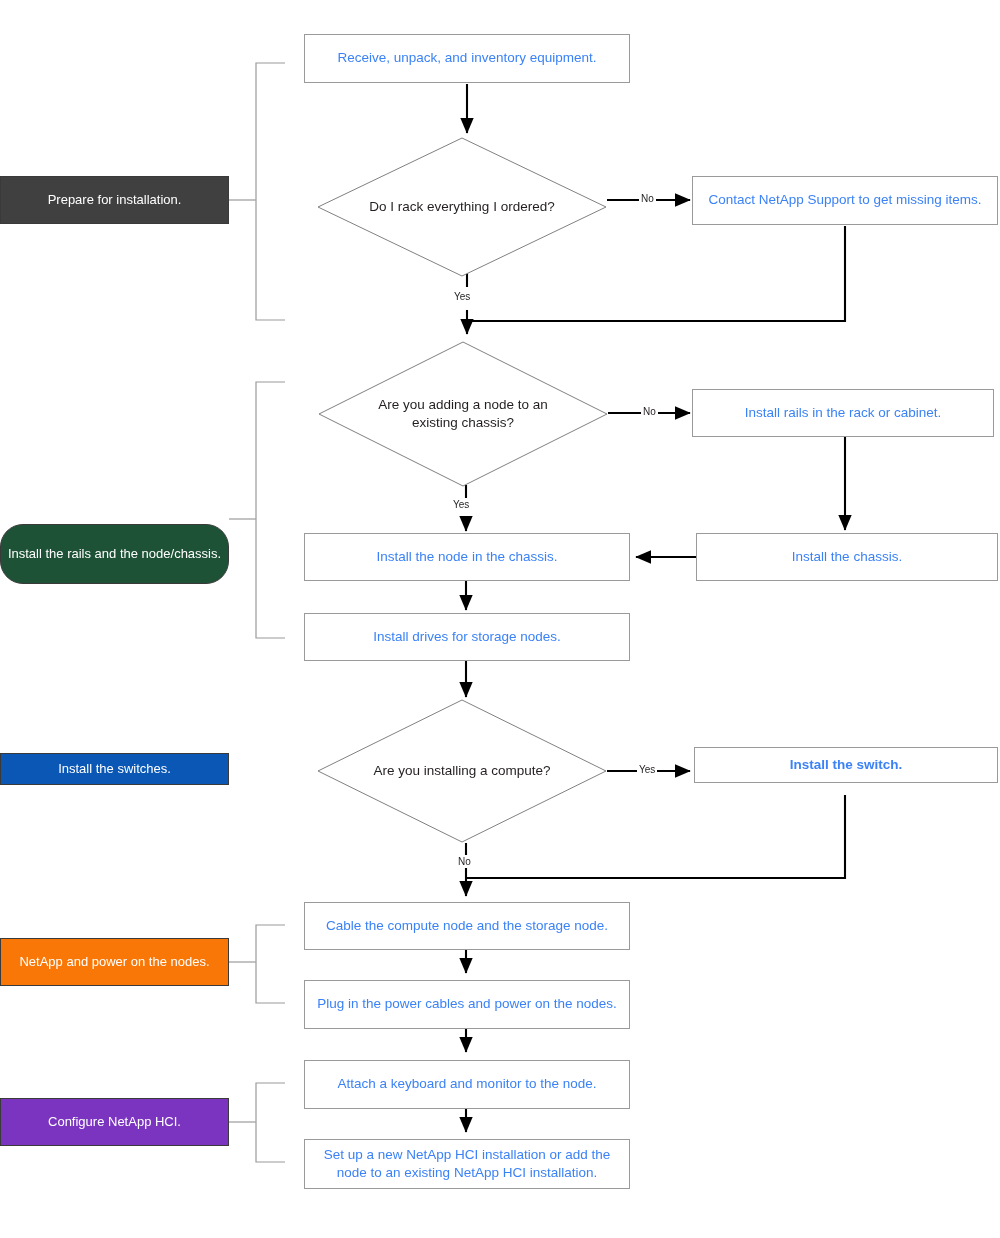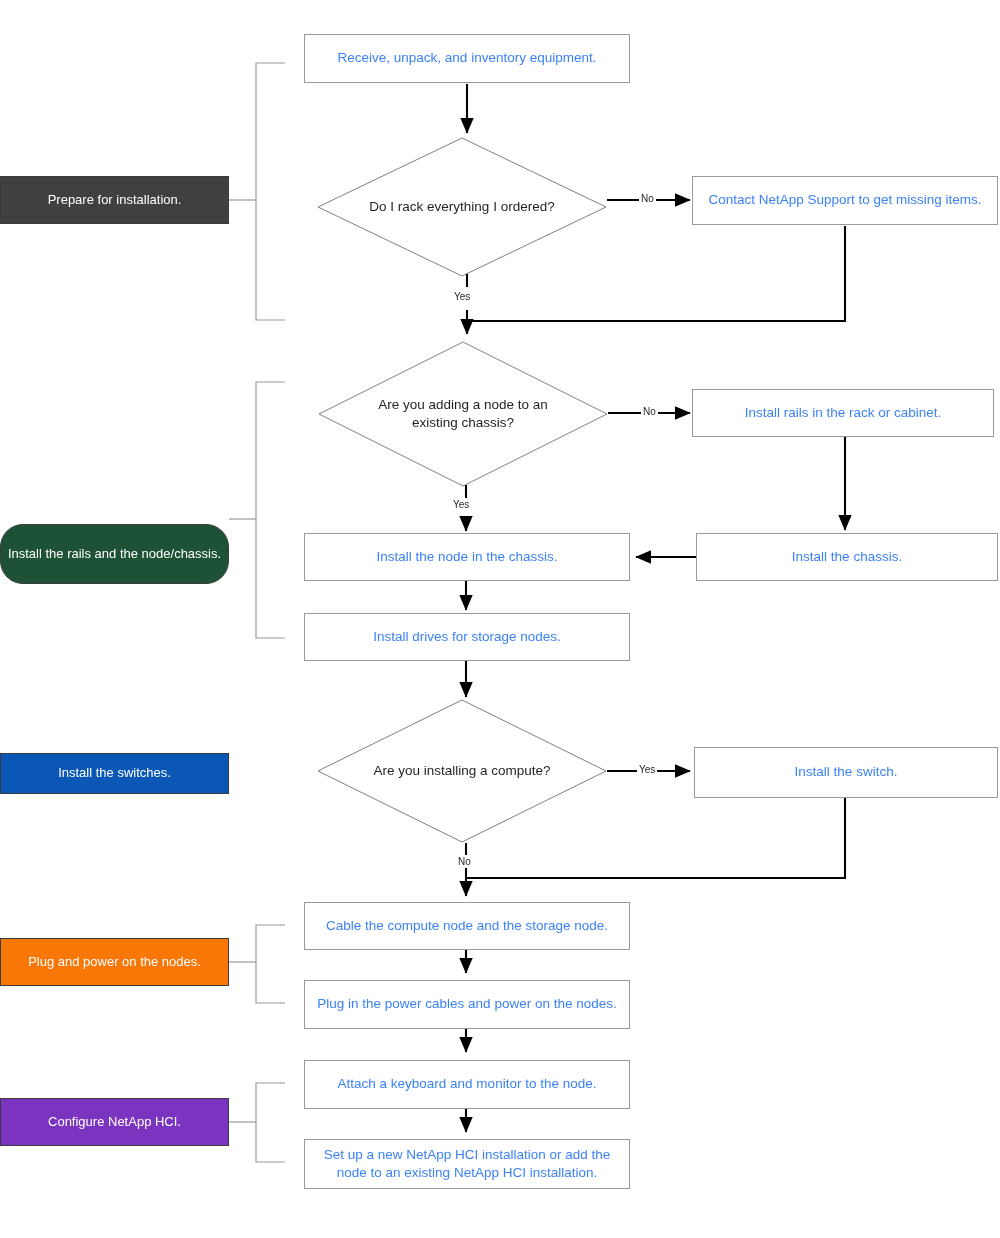--- a/index.html
+++ b/index.html
@@ -157,26 +157,26 @@
   </svg>
 
   <div class="phase" style="left:0px; top:176px; width:229px; height:48px; background:#404040;">
     <span>Prepare for installation.</span>
   </div>
 
   <div class="phase" style="left:0px; top:524px; width:229px; height:60px; background:#1e5236;border-radius:23px;">
     <span>Install the rails and the node/chassis.</span>
   </div>
 
-  <div class="phase" style="left:0px; top:753px; width:229px; height:41px; background:#0b57b5;">
+  <div class="phase" style="left:0px; top:753px; width:229px; height:32px; background:#0b57b5;">
     <span>Install the switches.</span>
   </div>
 
   <div class="phase" style="left:0px; top:938px; width:229px; height:48px; background:#f97707;">
-    <span>Plug and power on the nodes.</span>
+    <span>NetApp and power on the nodes.</span>
   </div>
 
   <div class="phase" style="left:0px; top:1098px; width:229px; height:48px; background:#7b34c0;">
     <span>Configure NetApp HCI.</span>
   </div>
 
   <div class="node" style="left:304px; top:34px; width:326px; height:49px;">
     <span>Receive, unpack, and inventory equipment.</span>
   </div>
 
@@ -193,21 +193,21 @@
   </div>
 
   <div class="node" style="left:696px; top:533px; width:302px; height:48px;">
     <span>Install the chassis.</span>
   </div>
 
   <div class="node" style="left:304px; top:613px; width:326px; height:48px;">
     <span>Install drives for storage nodes.</span>
   </div>
 
-  <div class="node" style="left:694px; top:747px; width:304px; height:51px;">
+  <div class="node" style="left:694px; top:747px; width:304px; height:36px;font-weight:bold;">
     <span>Install the switch.</span>
   </div>
 
   <div class="node" style="left:304px; top:902px; width:326px; height:48px;">
     <span>Cable the compute node and the storage node.</span>
   </div>
 
   <div class="node" style="left:304px; top:980px; width:326px; height:49px;">
     <span>Plug in the power cables and power on the nodes.</span>
   </div>

